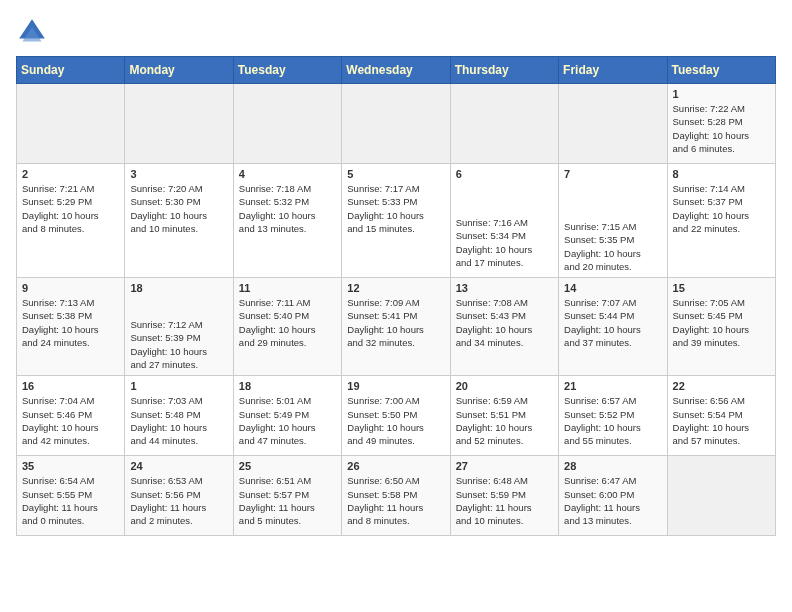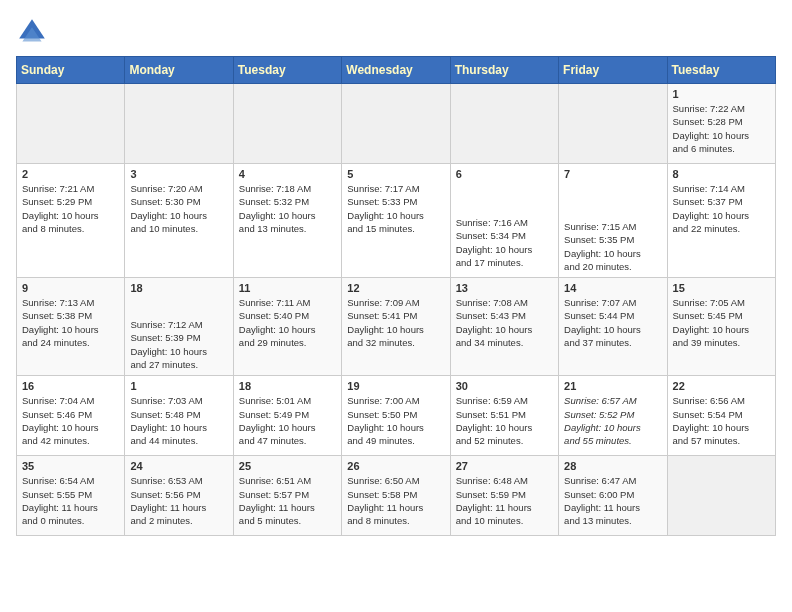--- a/index.html
+++ b/index.html
@@ -257,29 +257,29 @@
 and 47 minutes.</div>
         </td>
         <td>
           <span class="day-num">19</span>
           <div class="day-info" style="white-space: pre-line;">Sunrise: 7:00 AM
 Sunset: 5:50 PM
 Daylight: 10 hours
 and 49 minutes.</div>
         </td>
         <td>
-          <span class="day-num">30</span>
+          <span class="day-num">20</span>
           <div class="day-info" style="white-space: pre-line;">Sunrise: 6:59 AM
 Sunset: 5:51 PM
 Daylight: 10 hours
 and 52 minutes.</div>
         </td>
         <td>
           <span class="day-num">21</span>
-          <div class="day-info" style="white-space: pre-line; font-style: italic;">Sunrise: 6:57 AM
+          <div class="day-info" style="white-space: pre-line;">Sunrise: 6:57 AM
 Sunset: 5:52 PM
 Daylight: 10 hours
 and 55 minutes.</div>
         </td>
         <td>
           <span class="day-num">22</span>
           <div class="day-info" style="white-space: pre-line;">Sunrise: 6:56 AM
 Sunset: 5:54 PM
 Daylight: 10 hours
 and 57 minutes.</div>

